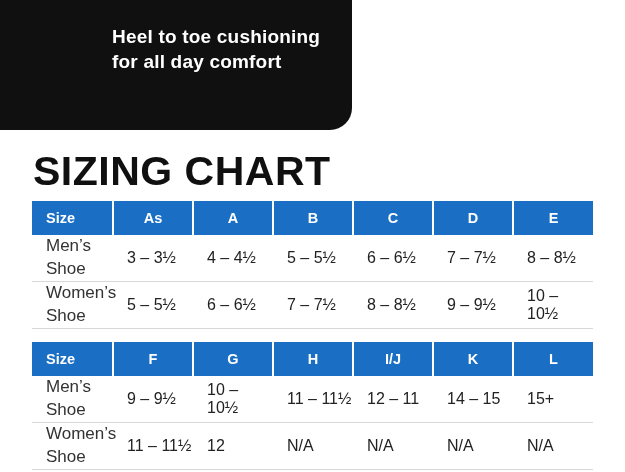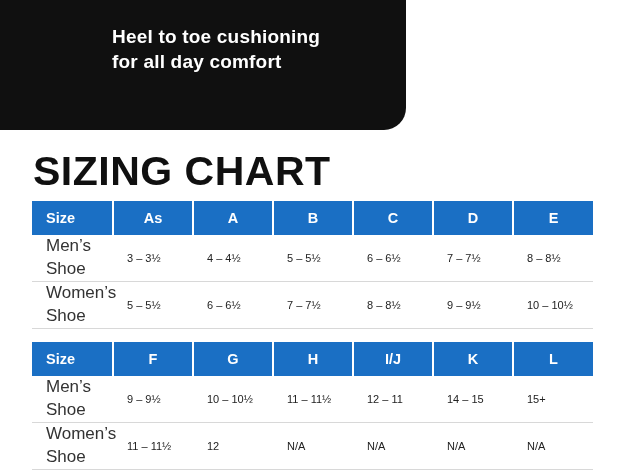--- a/index.html
+++ b/index.html
@@ -18,21 +18,21 @@
     width: 625px;
     height: 472px;
     background: #ffffff;
   }
 
   
   .banner {
     position: absolute;
     left: 0;
     top: 0;
-    width: 406px;
+    width: 352px;
     height: 130px;
     background: #101010;
     border-bottom-right-radius: 22px;
   }
   .banner-text {
     position: absolute;
     left: 112px;
     top: 24px;
     width: 215px;
     color: #ffffff;
@@ -131,21 +131,21 @@
     border-right: 2px solid #ffffff;
     vertical-align: middle;
   }
   .chart thead th:last-child { border-right: none; }
   .chart thead th.size-head {
     text-align: left;
     padding-left: 14px;
   }
 
   .chart tbody td {
-    font-size: 11px;
+    font-size: 16px;
     color: #222222;
     height: 44px;
     padding: 0 0 0 14px;
     border-bottom: 1px solid #d8d8d8;
     vertical-align: middle;
   }
   .chart tbody tr:last-child td { border-bottom: 1px solid #d8d8d8; }
   .chart tbody td.rowlabel {
     color: #333333;
     font-size: 17px;

